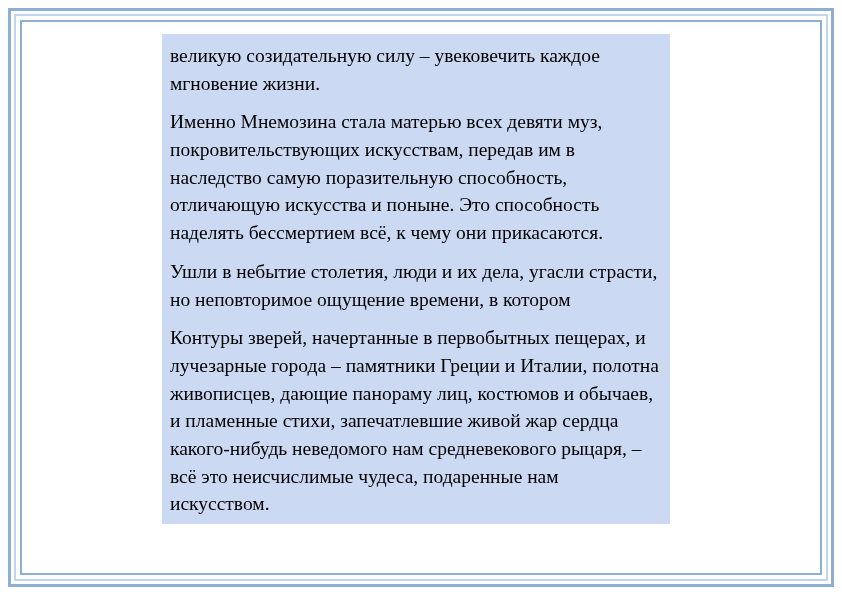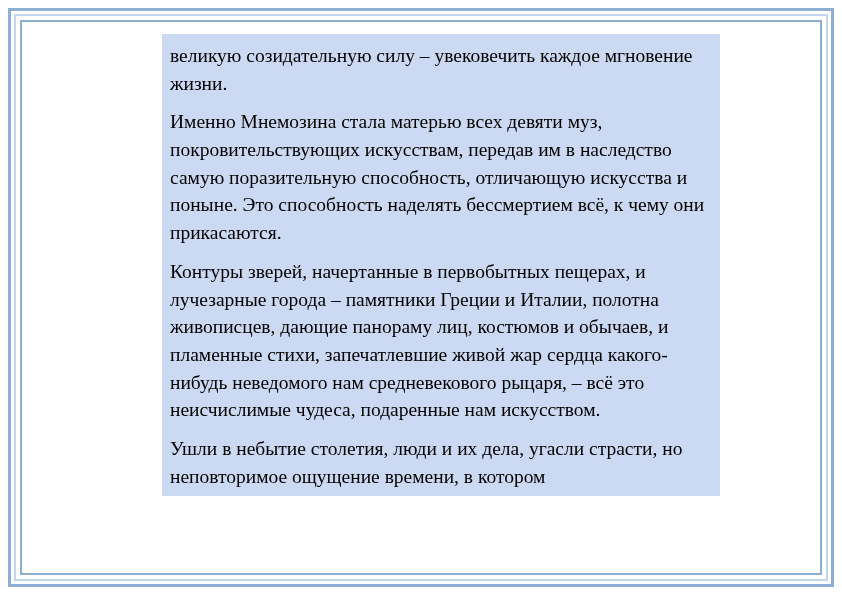--- a/index.html
+++ b/index.html
@@ -55,21 +55,21 @@
     right: 28px;
     bottom: 28px;
     background: #ffffff;
     box-sizing: border-box;
     overflow: hidden;
   }
   .text-block {
     position: absolute;
     left: 134px;
     top: 6px;
-    width: 558px;
+    width: 508px;
     background: #ccd9f2;
     padding: 8px 2px 6px 2px;
     box-sizing: border-box;
   }
   .para {
     margin: 0;
     padding: 0 6px;
     font-family: "Liberation Serif", serif;
     font-size: 19.5px;
     line-height: 1.42;
@@ -86,18 +86,18 @@
 <div class="slide">
 
   <div class="frame-outer"></div>
   <div class="frame-mid"></div>
   <div class="frame-inner"></div>
 
   <div class="content-area">
     <div class="text-block">
       <p class="para">великую созидательную силу – увековечить каждое мгновение жизни.</p>
       <p class="para">Именно Мнемозина стала матерью всех девяти муз, покровительствующих искусствам, передав им в наследство самую поразительную способность, отличающую искусства и поныне. Это способность наделять бессмертием всё, к чему они прикасаются.</p>
+      <p class="para tight">Ушли в небытие столетия, люди и их дела, угасли страсти, но неповторимое ощущение времени, в котором</p>
       <p class="para">Контуры зверей, начертанные в первобытных пещерах, и лучезарные города – памятники Греции и Италии, полотна живописцев, дающие панораму лиц, костюмов и обычаев, и пламенные стихи, запечатлевшие живой жар сердца какого-нибудь неведомого нам средневекового рыцаря, – всё это неисчислимые чудеса, подаренные нам искусством.</p>
-      <p class="para tight">Ушли в небытие столетия, люди и их дела, угасли страсти, но неповторимое ощущение времени, в котором</p>
     </div>
   </div>
 
 </div>
 
 </body></html>

